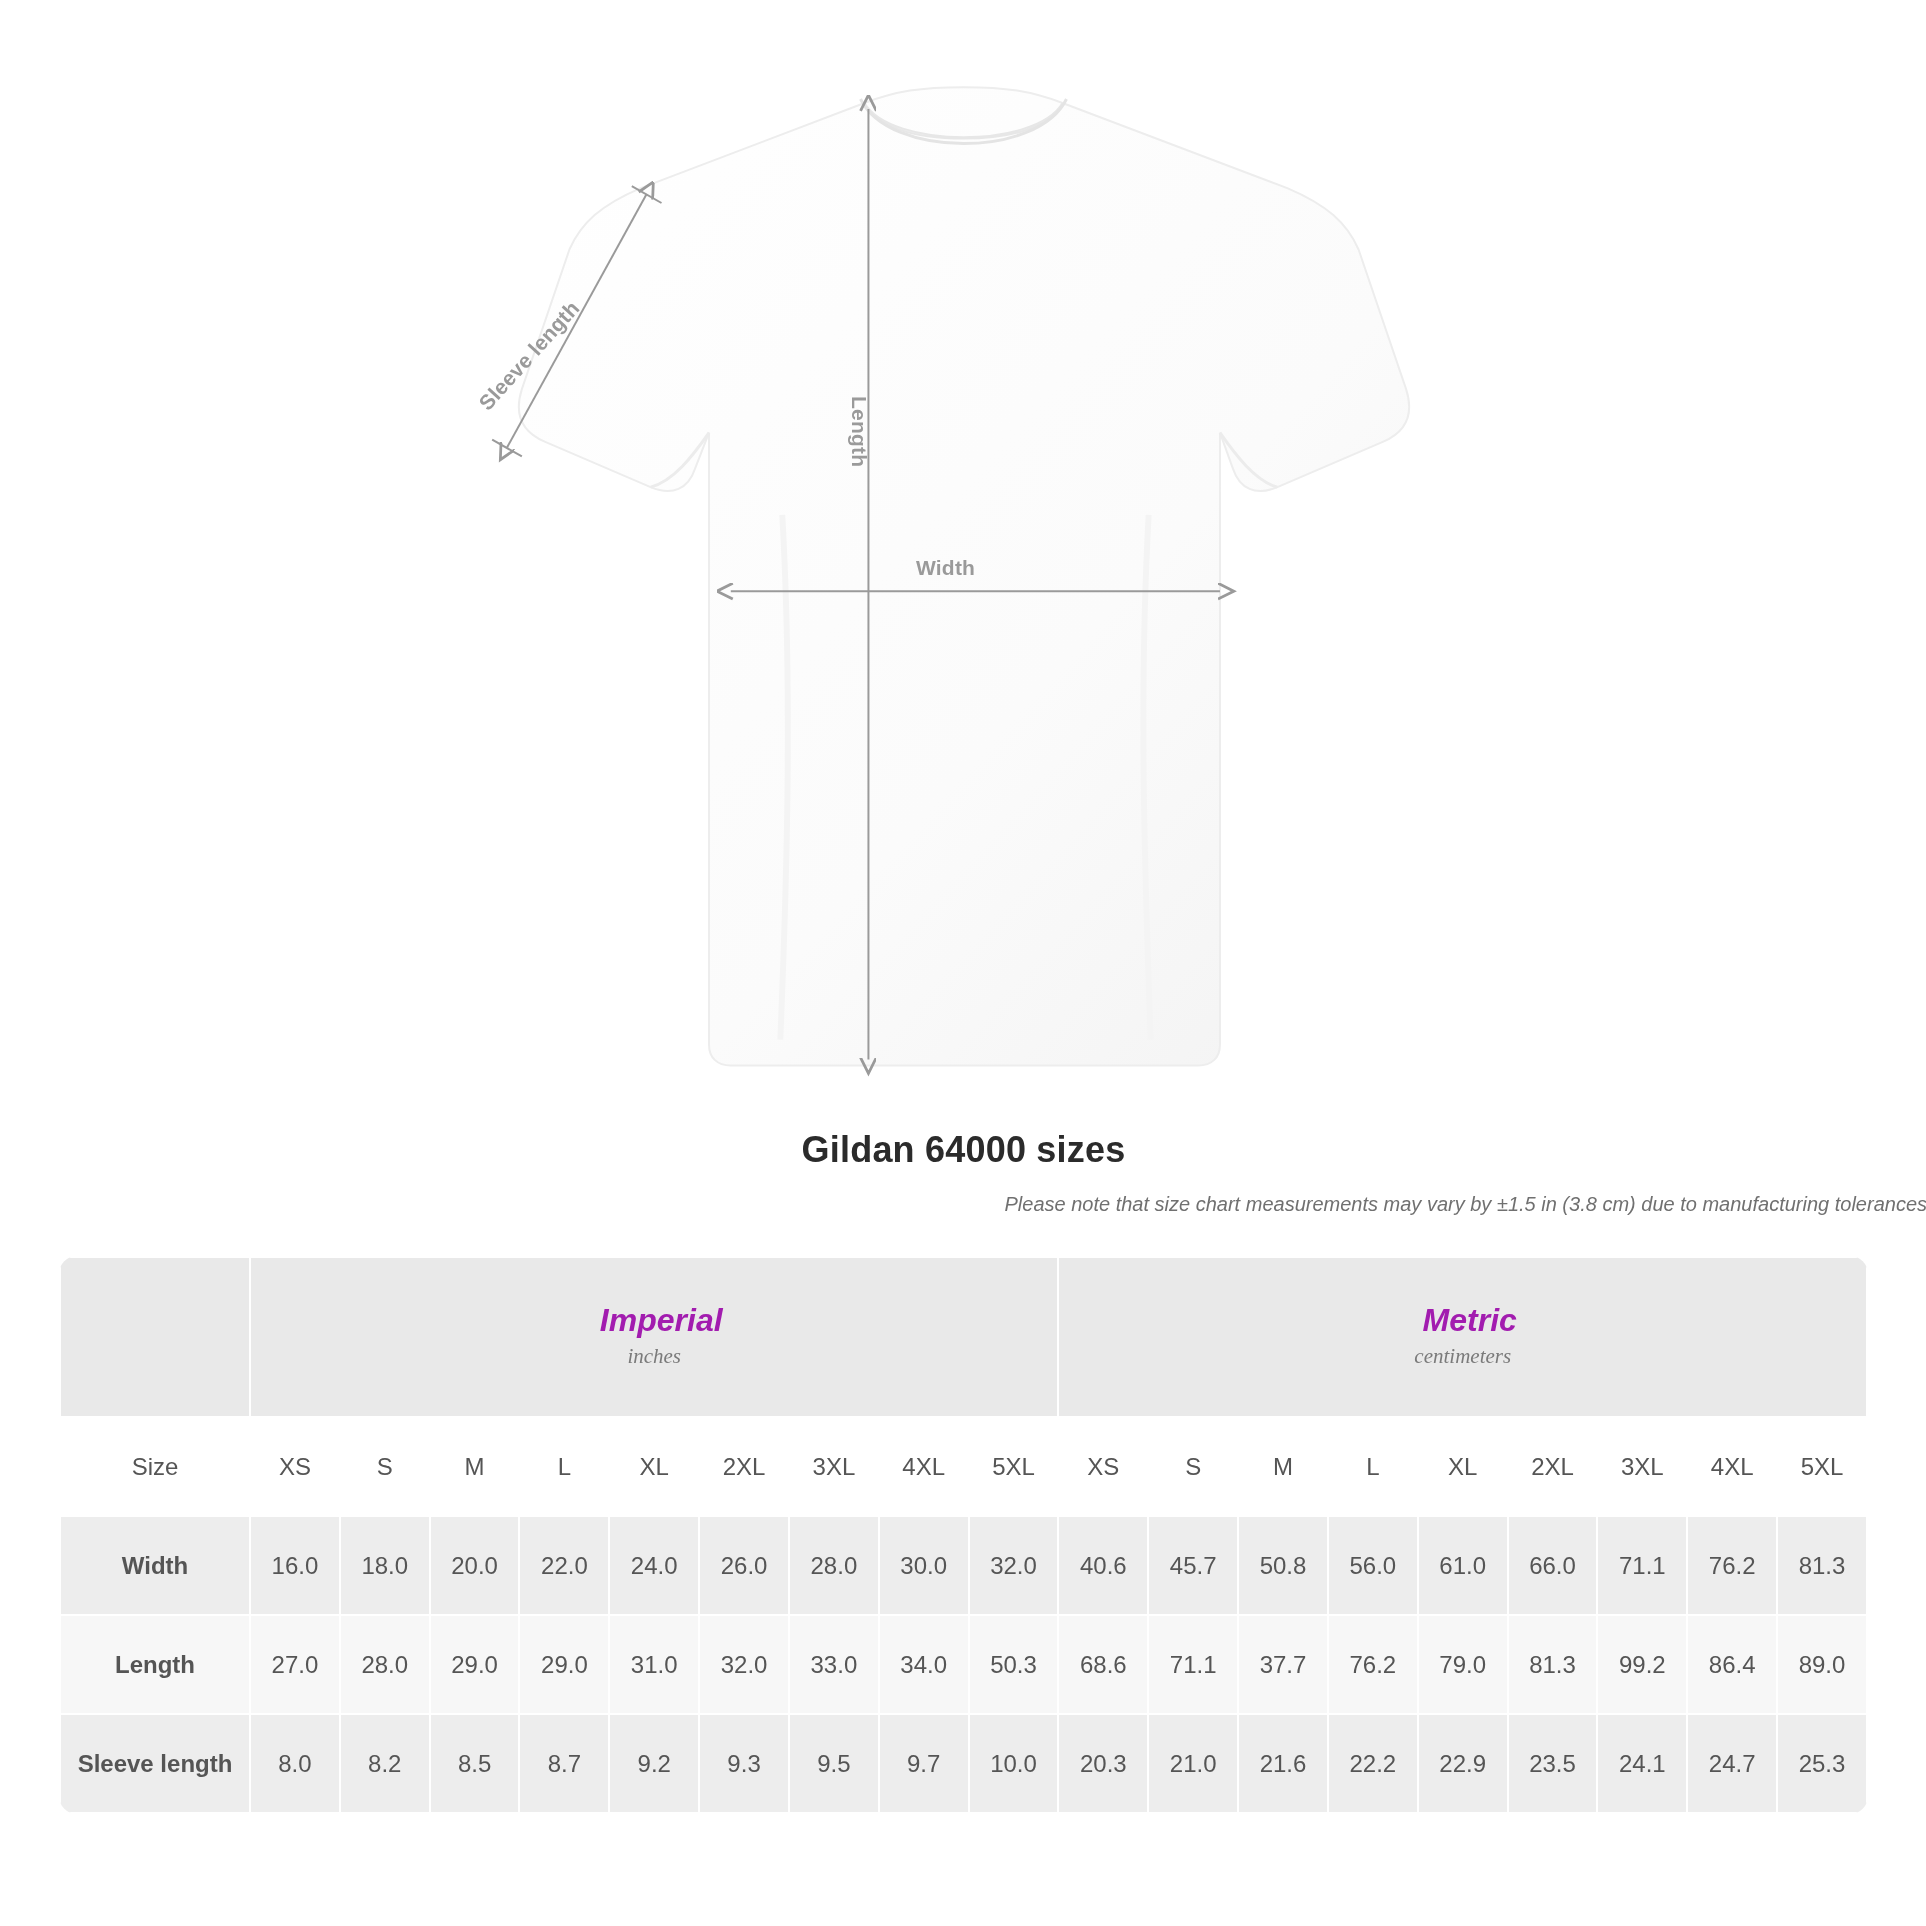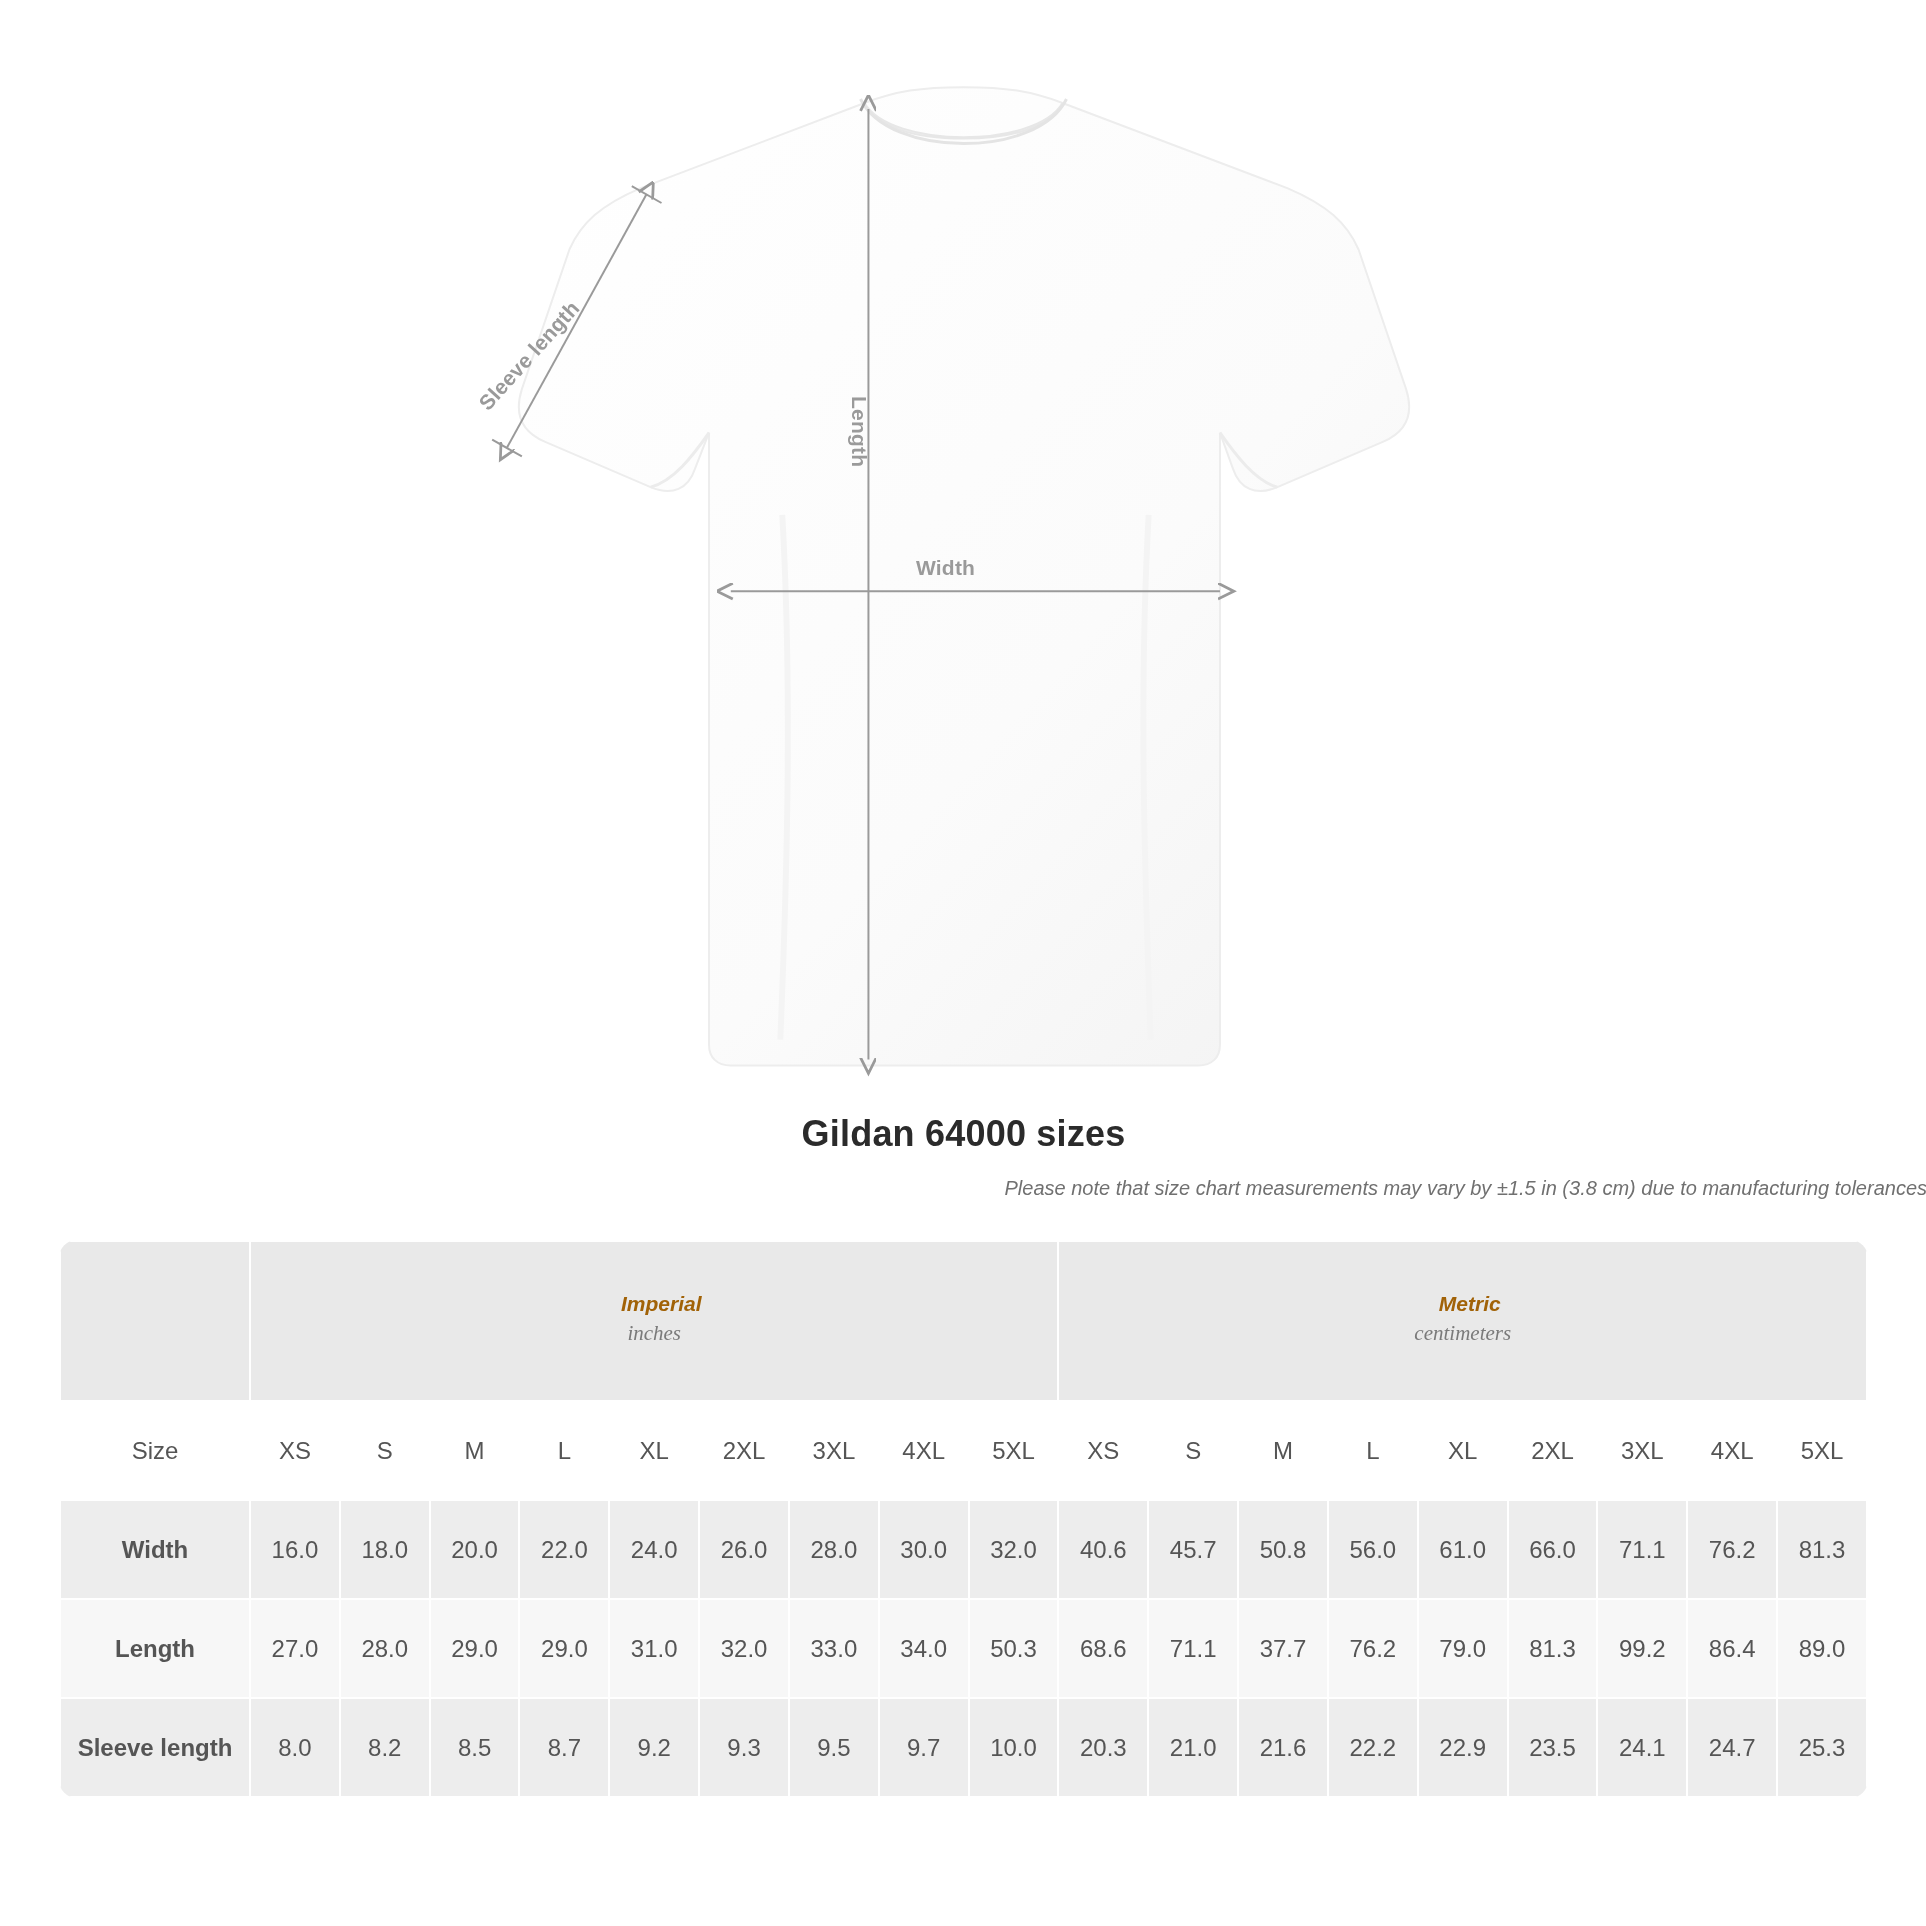--- a/index.html
+++ b/index.html
@@ -51,21 +51,21 @@
     transform: rotate(-48deg);
     transform-origin: left bottom;
   }
 
   
   .chart-title {
     text-align: center;
     font-size: 36px;
     font-weight: bold;
     color: #2b2b2b;
-    margin: 4px 0 0 0;
+    margin: 20px 0 0 0;
     letter-spacing: 0.2px;
   }
   .chart-note {
     text-align: right;
     font-size: 20px;
     font-style: italic;
     color: #707070;
     margin-top: 22px;
   }
 
@@ -88,24 +88,24 @@
     font-size: 24px;
     color: #555555;
     border: 2px solid #ffffff;
     padding: 0;
   }
   .unit-head {
     background: #e9e9e9;
     height: 158px;
   }
   .unit-head .unit-name {
-    font-size: 21px;
+    font-size: 32px;
     font-style: italic;
     font-weight: bold;
-    color: #a16207;
+    color: #a21caf;
     line-height: 1.25;
     padding-left: 14px;
   }
   .unit-head .unit-sub {
     font-size: 21px;
     font-style: italic;
     color: #7a7a7a;
     line-height: 1.6;
     font-family: Liberation Serif, serif;
   }

